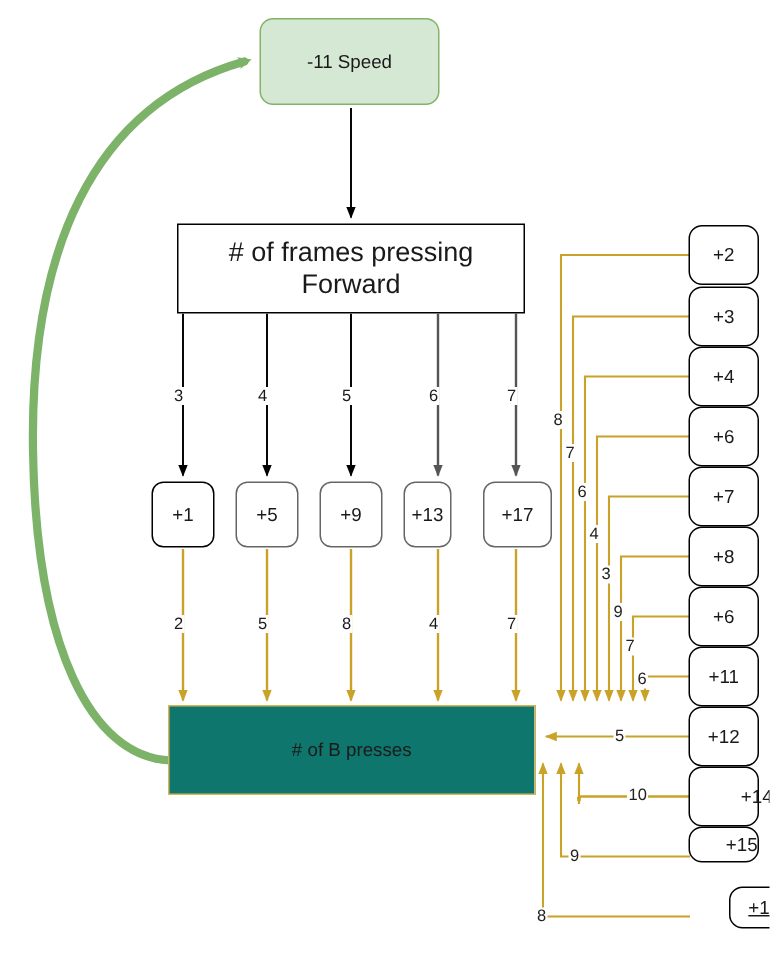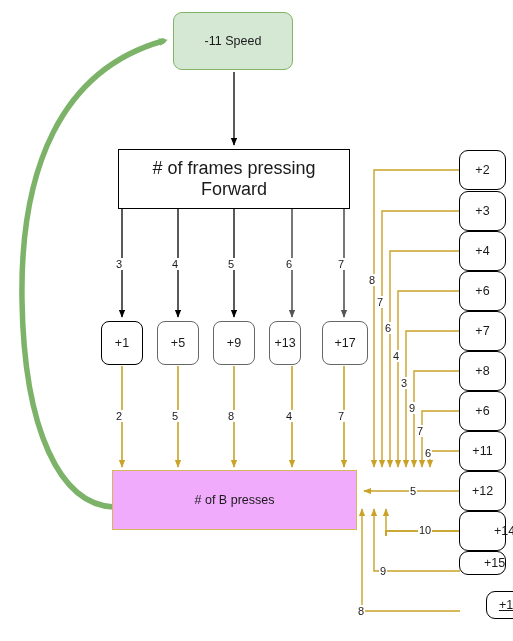--- a/index.html
+++ b/index.html
@@ -8,21 +8,21 @@
   #stage{position:relative;width:513px;height:641px;}
   svg#wires{position:absolute;left:0;top:0;width:513px;height:641px;}
 
   .node{position:absolute;box-sizing:border-box;display:flex;
         align-items:center;justify-content:center;text-align:center;
         color:#1a1a1a;background:#ffffff;}
 
   .node-speed{background:#d5e8d4;border:1.3px solid #82b366;border-radius:9px;
               font-weight:normal;font-size:12.5px;}
   .node-frames{background:#ffffff;border:1.3px solid #000000;font-size:18px;}
-  .node-bpresses{background:#f0abfc;border:1.3px solid #d6b656;font-size:12.5px;}
+  .node-bpresses{background:#0f766e;border:1.3px solid #d6b656;font-size:12.5px;}
   .node-mid{border:1.4px solid #666666;border-radius:8px;font-size:12.5px;background:#fff;}
   .node-mid.first{border-color:#000000;}
   .node-right{border:1.4px solid #000000;border-radius:9px;font-size:12.5px;background:#fff;}
 
   .elabel{position:absolute;font-size:11px;color:#1a1a1a;background:#ffffff;
           padding:0 1px;line-height:12px;white-space:nowrap;}
   .elabel.o{color:#24221f;}
 </style>
 </head>
 <body>

